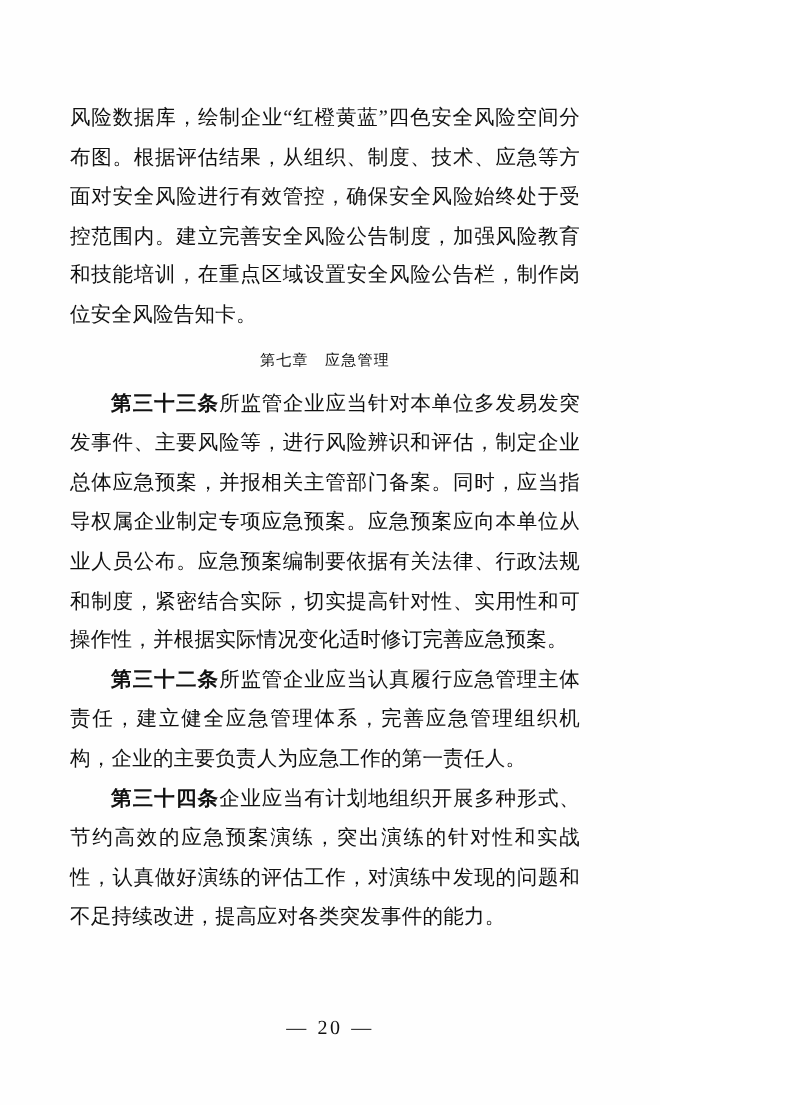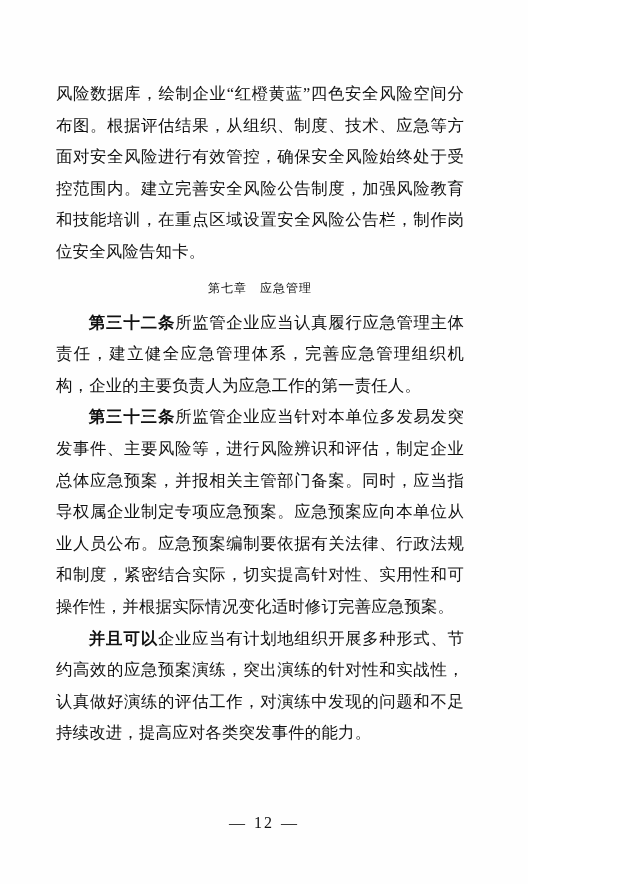--- a/index.html
+++ b/index.html
@@ -75,29 +75,29 @@
 
   <p class="para">
     <span>风险数据库，绘制企业“红橙黄蓝”四色安全风险空间分布图。根据评估结果，从组织、制度、技术、应急等方面对安全风险进行有效管控，确保安全风险始终处于受控范围内。建立完善安全风险公告制度，加强风险教育和技能培训，在重点区域设置安全风险公告栏，制作岗位安全风险告知卡。</span>
   </p>
 
   <div class="chapter-title">
     <span>第七章</span><span class="gap"></span><span>应急管理</span>
   </div>
 
   <p class="para indent">
+    <span class="art-label">第三十三条</span><span>所监管企业应当针对本单位多发易发突发事件、主要风险等，进行风险辨识和评估，制定企业总体应急预案，并报相关主管部门备案。同时，应当指导权属企业制定专项应急预案。应急预案应向本单位从业人员公布。应急预案编制要依据有关法律、行政法规和制度，紧密结合实际，切实提高针对性、实用性和可操作性，并根据实际情况变化适时修订完善应急预案。</span>
+  </p>
+
+  <p class="para indent">
     <span class="art-label">第三十二条</span><span>所监管企业应当认真履行应急管理主体责任，建立健全应急管理体系，完善应急管理组织机构，企业的主要负责人为应急工作的第一责任人。</span>
   </p>
 
   <p class="para indent">
-    <span class="art-label">第三十三条</span><span>所监管企业应当针对本单位多发易发突发事件、主要风险等，进行风险辨识和评估，制定企业总体应急预案，并报相关主管部门备案。同时，应当指导权属企业制定专项应急预案。应急预案应向本单位从业人员公布。应急预案编制要依据有关法律、行政法规和制度，紧密结合实际，切实提高针对性、实用性和可操作性，并根据实际情况变化适时修订完善应急预案。</span>
-  </p>
-
-  <p class="para indent">
-    <span class="art-label">并且可以</span><span>企业应当有计划地组织开展多种形式、节约高效的应急预案演练，突出演练的针对性和实战性，认真做好演练的评估工作，对演练中发现的问题和不足持续改进，提高应对各类突发事件的能力。</span>
+    <span class="art-label">第三十四条</span><span>企业应当有计划地组织开展多种形式、节约高效的应急预案演练，突出演练的针对性和实战性，认真做好演练的评估工作，对演练中发现的问题和不足持续改进，提高应对各类突发事件的能力。</span>
   </p>
 
 
   <div class="pagenum">
-    <span class="dash">—</span><span>12</span><span class="dash">—</span>
+    <span class="dash">—</span><span>20</span><span class="dash">—</span>
   </div>
 
 </div>
 
 </body></html>

